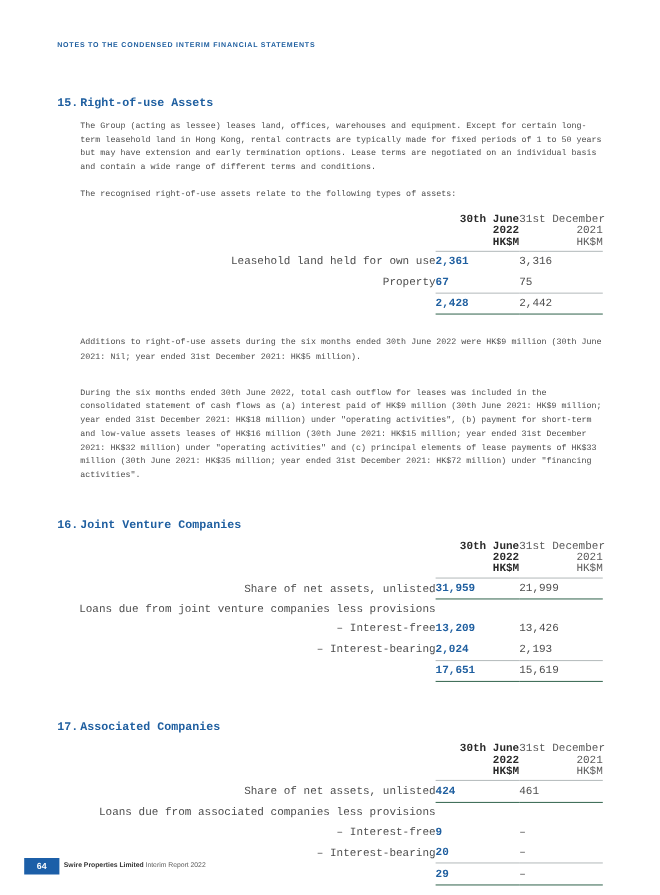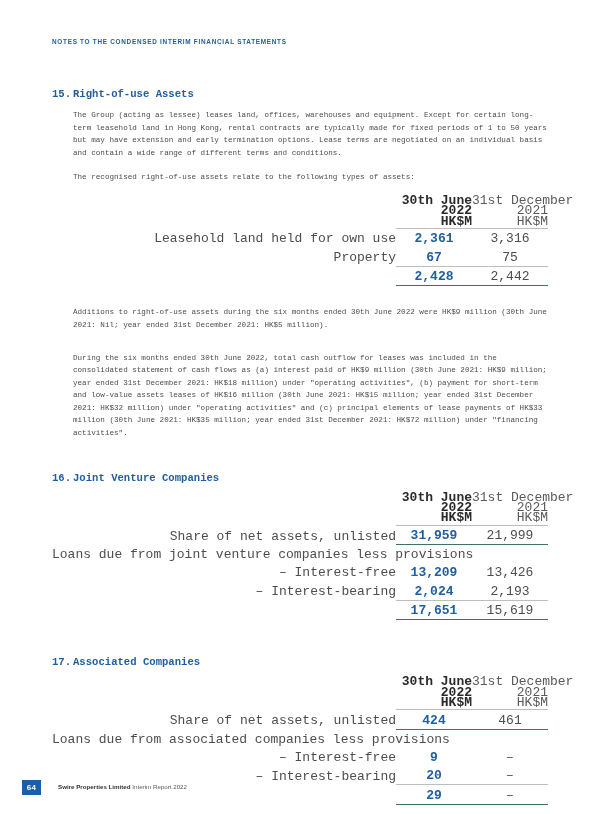--- a/index.html
+++ b/index.html
@@ -73,21 +73,21 @@
     line-height: 12.6px;
     color: #4d4d4d;
     text-align: left;
   }
 
   
   table.fin {
     border-collapse: collapse;
     width: 496px;
     margin-left: 52px;
-    font-size: 13px;
+    font-size: 10px;
     color: #4d4d4d;
     table-layout: fixed;
   }
   table.fin td, table.fin th {
     padding: 0;
     vertical-align: bottom;
     font-weight: normal;
   }
 
   col.c-label { width: 344px; }
@@ -116,21 +116,21 @@
     line-height: 11px;
     color: #4d4d4d;
     white-space: nowrap;
   }
   .label-cell.sub {
     padding-left: 17px;
     margin-top: 15px;
   }
 
   .num {
-    text-align: center;
+    text-align: left;
     padding-top: 4.2px !important;
     padding-bottom: 3.2px !important;
     line-height: 11px;
     white-space: nowrap;
   }
   .num.cur {
     color: #1f5fa0;
     font-weight: bold;
   }
   .num.prev {
@@ -147,21 +147,21 @@
     position: absolute;
     left: 0;
     bottom: 18px;
     width: 600px;
     height: 16px;
   }
   .page-badge {
     position: absolute;
     left: 22px;
     top: 0;
-    width: 19px;
+    width: 32px;
     height: 15px;
     background: #1c5fa8;
     color: #ffffff;
     font-size: 8px;
     font-weight: bold;
     display: flex;
     align-items: center;
     justify-content: center;
     letter-spacing: 0.2px;
   }

